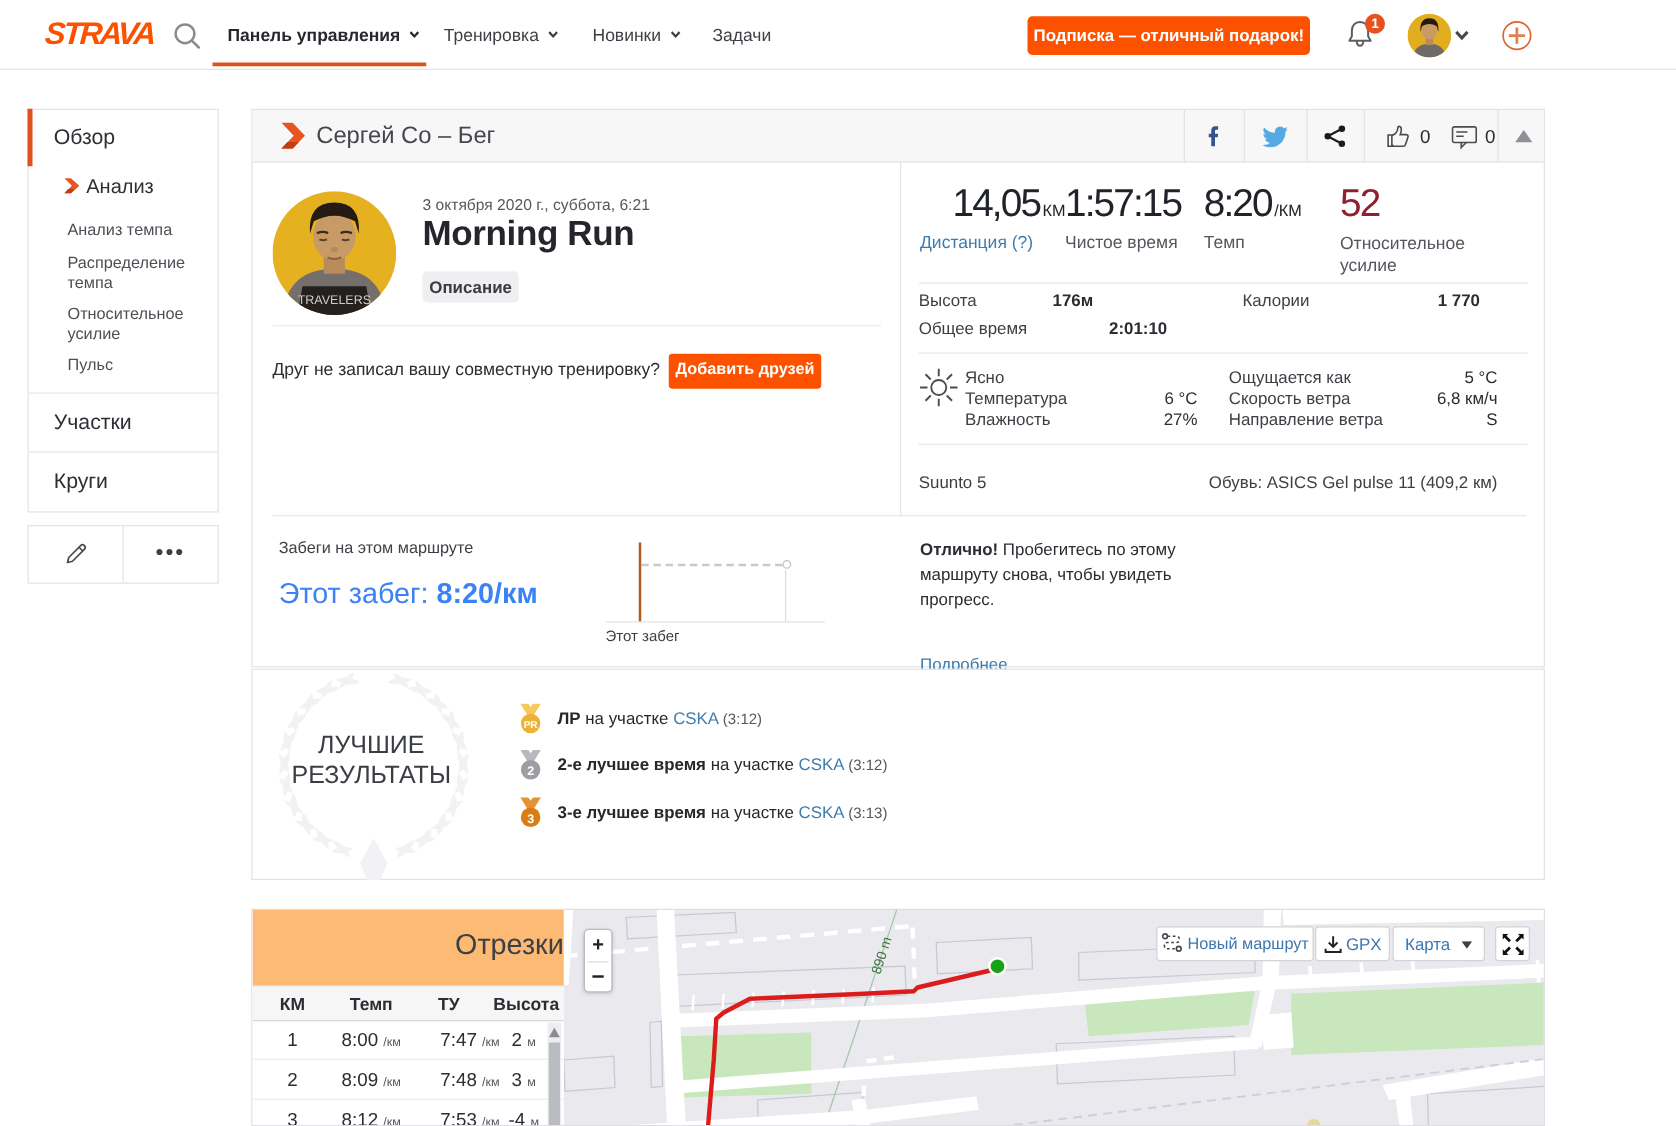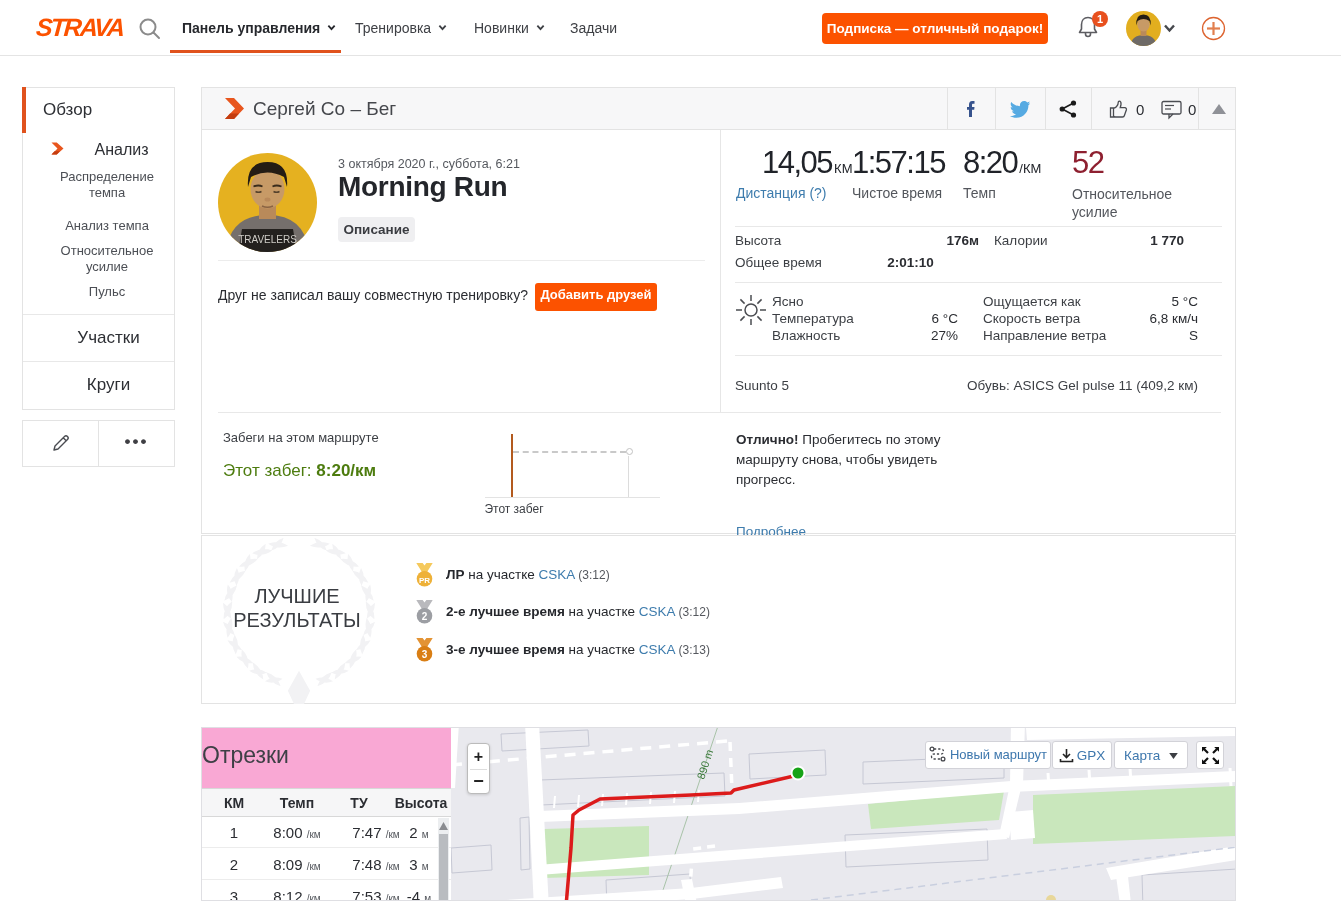--- a/index.html
+++ b/index.html
@@ -16,21 +16,21 @@
 .navitem { position:absolute; top:20px; font-size:14px; color:#3e4045; white-space:nowrap; }
 .navchev { display:inline-block; margin-left:7px; width:9px; height:9px; position:relative; top:-1px; }
 #underline { position:absolute; left:170px; top:50px; width:171px; height:3px; background:#e0521d; }
 #subbtn { position:absolute; left:822px; top:13px; width:226px; height:31px; background:#fc5200;
   border-radius:4px; color:#fff; font-size:13.5px; font-weight:bold; text-align:center; line-height:31px; }
 #badge { position:absolute; left:1092px; top:11px; width:16px; height:16px; border-radius:8px;
   background:#e8501e; color:#fff; font-size:11px; font-weight:bold; text-align:center; line-height:16px; }
 
 
 #sidebar { position:absolute; left:22px; top:87px; width:153px; background:#fff;
-  border:1px solid #e3e3e3;text-align:center; }
+  border:1px solid #e3e3e3; }
 #sb-obzor { position:relative; height:45px; }
 #sb-obzor .bar { position:absolute; left:-1px; top:-1px; width:4px; height:46px; background:#e0521d; }
 #sb-obzor .t { position:absolute; left:20px; top:12px; font-size:17px; color:#2d2f34; }
 .sb-big { font-size:17px; color:#2d2f34; padding-left:20px; }
 .sb-sub { font-size:13px; color:#4c4f55; line-height:16px; }
 #sidebar hr { border:none; border-top:1px solid #e8e8e8; }
 #sb-tools { position:absolute; left:22px; top:420px; width:153px; height:47px; background:#fff;
   border:1px solid #e3e3e3; }
 #sb-tools .cell { position:absolute; top:0; height:45px; width:75px; text-align:center; }
 
@@ -62,22 +62,22 @@
 
 #race { position:absolute; left:0; top:324px; width:1033px; height:121px; }
 #race .topline { position:absolute; left:16px; top:0; width:1003px; height:1px; background:#e8e8e8; }
 
 #card2 { top:535px; height:169px; }
 
 
 #sec3 { position:absolute; left:201px; top:727px; width:1035px; height:174px; border:1px solid #dfdfe3;
   background:#fff; overflow:hidden; }
 #segpanel { position:absolute; left:0; top:0; width:249px; height:174px; background:#fff; }
-#segtitle { position:absolute; left:0; top:0; width:249px; height:60px; background:#f9a8d4;
-  font-size:23px; color:#3e4046; text-align:left; line-height:54px; }
+#segtitle { position:absolute; left:0; top:0; width:249px; height:60px; background:#fdba74;
+  font-size:23px; color:#3e4046; text-align:right; line-height:54px; }
 #seghead { position:absolute; left:0; top:60px; width:249px; height:29px; background:#f6f6f7;
   border-top:1px solid #d8d8d8; border-bottom:1px solid #d8d8d8; font-size:14px; font-weight:bold; color:#2b2d32; }
 .segrow { position:absolute; width:249px; height:31px; font-size:15px; color:#2b2d32; }
 .segrow .c, #seghead .c { position:absolute; top:0; text-align:center; line-height:29px; }
 .segrow .c { line-height:31px; }
 .km-small { font-size:10px; color:#55585e; }
 #map { position:absolute; left:249px; top:0; width:786px; height:174px; background:#e9e9ee; }
 .mapbtn { position:absolute; background:#fff; border:1px solid #d2d2d8; border-radius:3px;
   color:#3d77ad; font-size:13.5px; text-align:center; white-space:nowrap; }
 </style>
@@ -135,22 +135,22 @@
   <div id="sb-obzor">
       <div class="bar"></div>
       <div class="t">Обзор</div>
     </div>
   <div style="position:relative; padding:8px 0 14px 0;">
     <svg class="abs" style="left:27px;top:8px" width="15" height="15" viewBox="0 0 20 20">
       <path d="M2 2 L9 2 L18 10 L9 18 L2 18 L10 10 Z" fill="#e8561e"></path>
       <path d="M2 18 L9 18 L13 13.5 L6 13.5 Z" fill="#c43d10"></path>
     </svg>
     <div style="padding-left:46px; font-size:16px; color:#2d2f34;">Анализ</div>
+    <div class="sb-sub" style="padding:17px 14px 0 31px;">Анализ темпа</div>
     <div class="sb-sub" style="padding:10px 14px 0 31px;">Распределение темпа</div>
-    <div class="sb-sub" style="padding:17px 14px 0 31px;">Анализ темпа</div>
     <div class="sb-sub" style="padding:9px 14px 0 31px;">Относительное усилие</div>
     <div class="sb-sub" style="padding:9px 14px 0 31px;">Пульс</div>
   </div>
   <hr>
   <div class="sb-big" style="padding-top:13px; padding-bottom:13px;">Участки</div>
   <hr>
   <div class="sb-big" style="padding-top:13px; padding-bottom:14px;">Круги</div>
 </div>
 <div id="sb-tools">
   <div class="cell" style="left:0;">
@@ -243,21 +243,21 @@
   <div class="statlab link" style="left:534px;">Дистанция (?)</div>
   <div class="bignum" style="left:650px;">1:57:15</div>
   <div class="statlab" style="left:650px;">Чистое время</div>
   <div class="bignum" style="left:761px;">8:20<span class="suf">/КМ</span></div>
   <div class="statlab" style="left:761px;">Темп</div>
   <div class="bignum" style="left:870px;color:#8e2030;">52</div>
   <div class="statlab" style="left:870px;width:135px;line-height:18px;">Относительное усилие</div>
 
   <div class="rdiv" style="top:138px;"></div>
   <div class="kv" style="left:533px;top:145px;">Высота</div>
-  <div class="kvv" style="left:640px;top:145px;width:137px;text-align:right;">176м</div>
+  <div class="kvv" style="left:640px;top:145px;width:137px;text-align:left;">176м</div>
   <div class="kv" style="left:792px;top:145px;">Калории</div>
   <div class="kvv" style="left:850px;top:145px;width:132px;">1 770</div>
   <div class="kv" style="left:533px;top:167px;">Общее время</div>
   <div class="kvv" style="left:640px;top:167px;width:137px;text-align:center;">2:01:10</div>
 
   <div class="rdiv" style="top:194px;"></div>
   <svg class="abs" style="left:532px;top:205px" width="34" height="34" viewBox="0 0 34 34">
     <circle cx="17" cy="17" r="6" fill="none" stroke="#4a4c51" stroke-width="1.5"></circle>
     <g stroke="#4a4c51" stroke-width="1.5">
       <line x1="17" y1="2" x2="17" y2="8"></line>
@@ -282,21 +282,21 @@
   <div class="kv" style="left:781px;top:240px;">Направление ветра</div>
   <div class="kvv" style="left:890px;top:240px;width:106px;font-weight:normal;">S</div>
 
   <div class="rdiv" style="top:267px;"></div>
   <div class="kv" style="left:533px;top:290px;">Suunto 5</div>
   <div class="kv" style="left:533px;top:290px;width:463px;text-align:right;">Обувь: ASICS Gel pulse 11 (409,2 км)</div>
 
   <div id="race">
     <div class="topline"></div>
     <div class="abs gray13" style="left:21px;top:18px;color:#3c3f44;">Забеги на этом маршруте</div>
-    <div class="abs" style="left:21px;top:49px;font-size:17px;color:#4d7c0f;">Этот забег: <b>8:20/км</b></div>
+    <div class="abs" style="left:21px;top:49px;font-size:23px;color:#3b82f6;">Этот забег: <b>8:20/км</b></div>
 
     <div class="abs" style="left:283px;top:85px;width:175px;height:1px;background:#e3e3e3;"></div>
     <div class="abs" style="left:277px;top:90px;font-size:12px;color:#3c3f44;width:70px;text-align:center;">Этот забег</div>
     <div class="abs" style="left:308.5px;top:22px;width:2.5px;height:63px;background:#b35a1e;"></div>
     <div class="abs" style="left:311px;top:39px;width:113px;border-top:2px dashed #c9c9c9;"></div>
     <div class="abs" style="left:426px;top:44px;width:1px;height:41px;background:#dcdcdc;"></div>
     <div class="abs" style="left:424px;top:36px;width:7px;height:7px;border:1.5px solid #c2c2c2;border-radius:50%;background:#fff;"></div>
 
     <div class="abs" style="left:534px;top:18px;font-size:13.5px;color:#2b2d32;line-height:20px;width:240px;"><b>Отлично!</b> Пробегитесь по этому маршруту снова, чтобы увидеть прогресс.</div>
     <div class="abs link" style="left:534px;top:80px;font-size:13.5px;margin-top:32px;">Подробнее</div>

